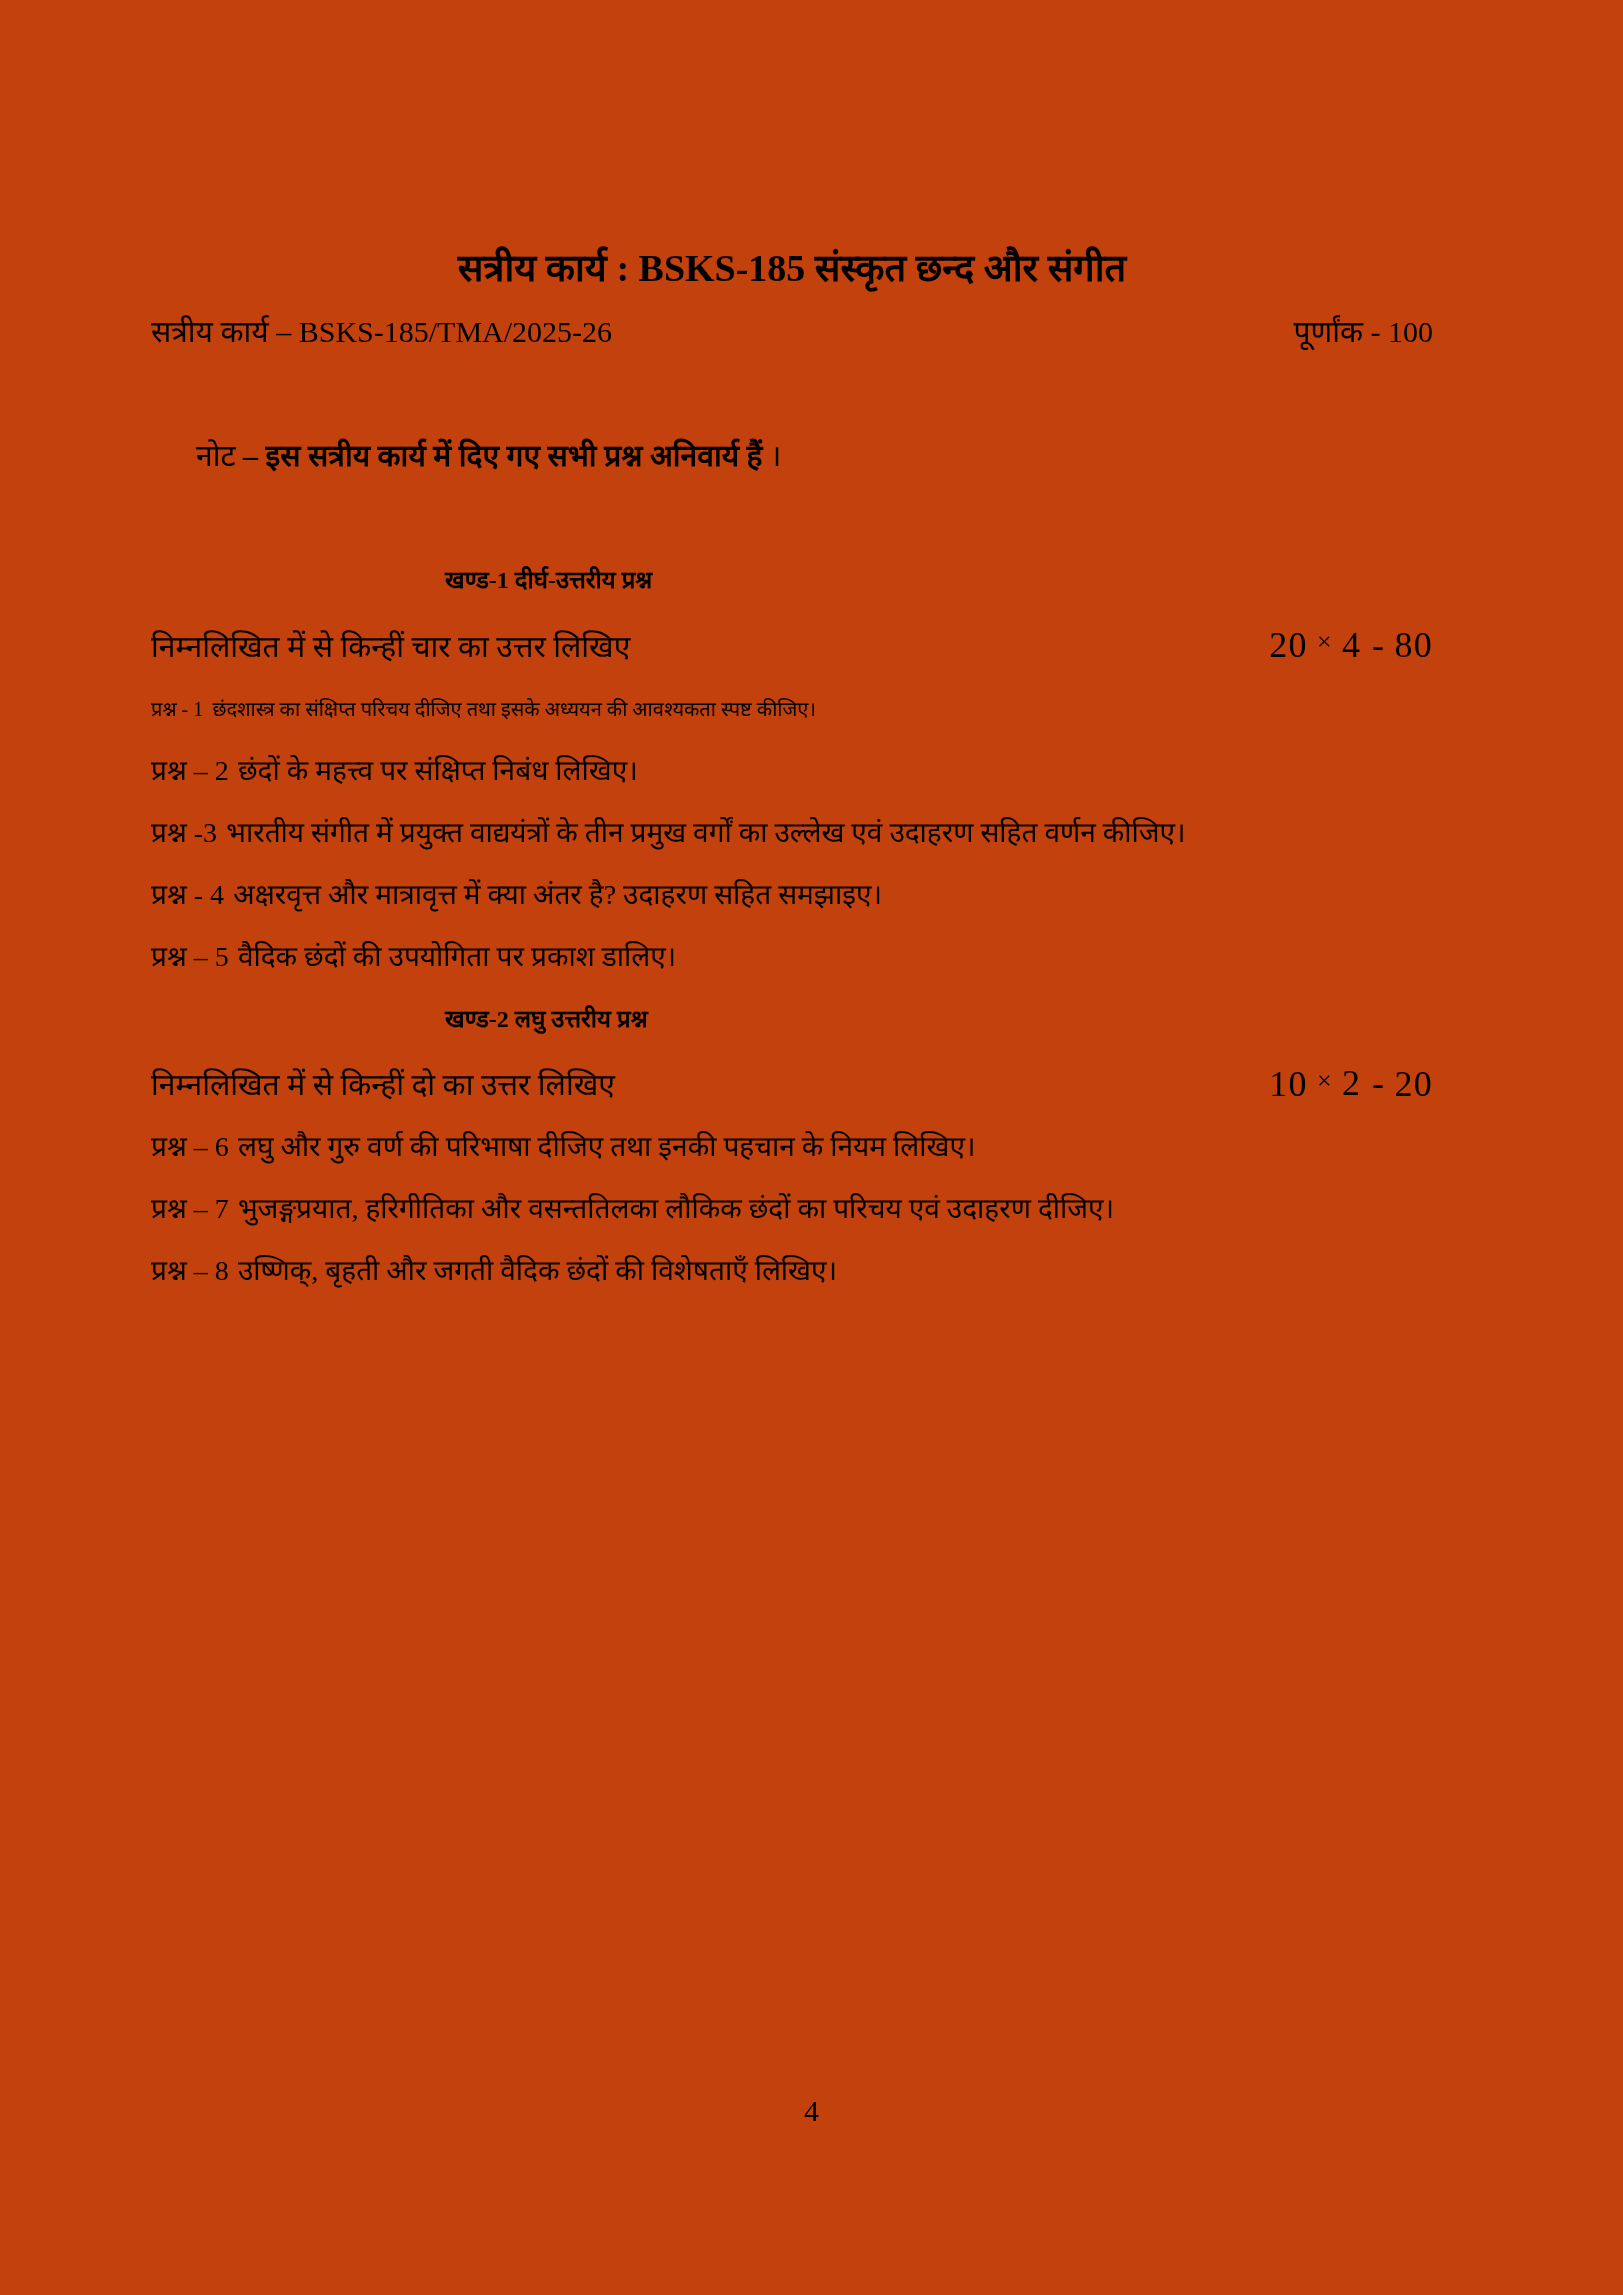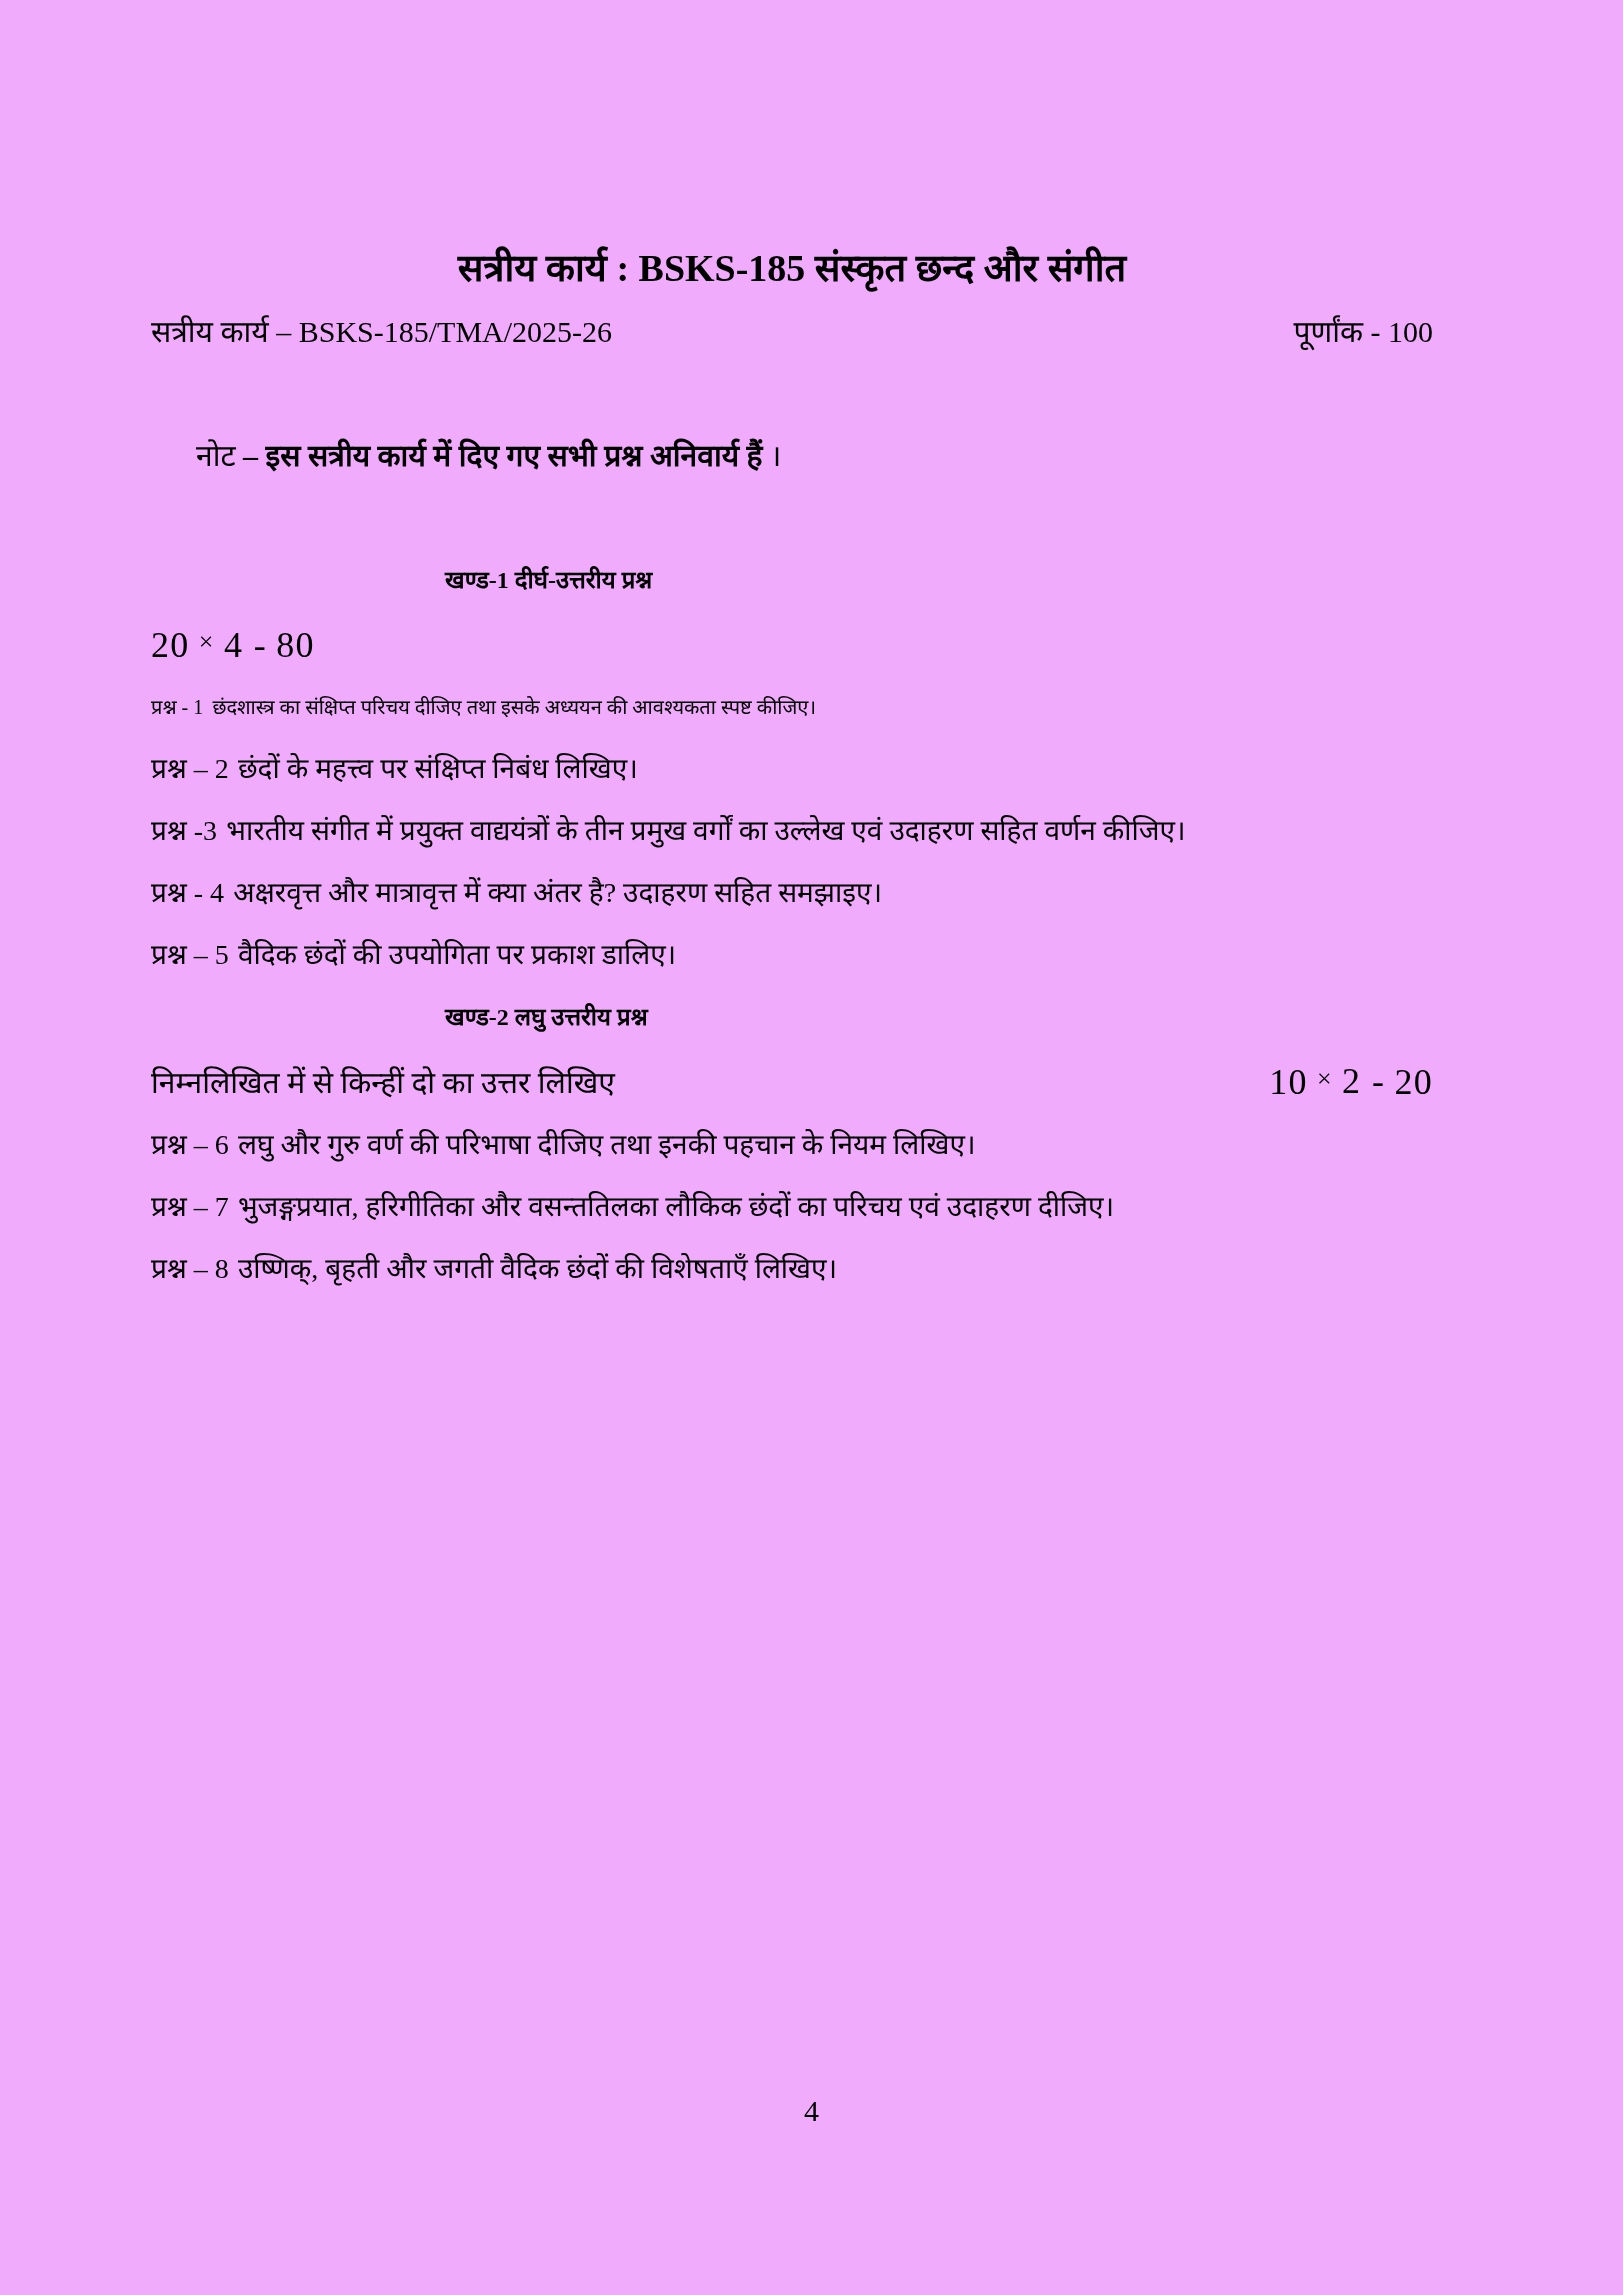--- a/index.html
+++ b/index.html
@@ -4,21 +4,21 @@
 <style>
   html, body {
     margin: 0;
     padding: 0;
     background: #ffffff;
   }
   .page {
     position: relative;
     width: 1623px;
     height: 2295px;
-    background: #f0abfc;
+    background: #c2410c;
     color: #000000;
     font-family: "Liberation Serif", "DejaVu Serif", serif;
     overflow: hidden;
   }
   .content {
     padding: 0 190px 0 151px; 
   }
   .doc-title {
     margin-top: 236px;
     font-size: 38px;
@@ -91,20 +91,21 @@
       <span>पूर्णांक - 100</span>
     </div>
 
     <div class="line">
       <span>नोट </span><span class="note-bold">– इस सत्रीय कार्य में दिए गए सभी प्रश्न अनिवार्य हैं </span><span>।</span>
     </div>
 
     <div class="section-heading">खण्ड-1 दीर्घ-उत्तरीय प्रश्न</div>
 
     <div class="line row">
+      <span>निम्नलिखित में से किन्हीं चार का उत्तर लिखिए</span>
       <span class="marks"><span>20</span><span class="sym-x">×</span><span class="num-per">4</span><span class="sym-dash">-</span><span>80</span></span>
     </div>
 
     <div class="q small">
       <span class="q-label">प्रश्न - 1</span><span class="q-text">छंदशास्त्र का संक्षिप्त परिचय दीजिए तथा इसके अध्ययन की आवश्यकता स्पष्ट कीजिए।</span>
     </div>
 
     <div class="q">
       <span class="q-label">प्रश्न – 2</span><span class="q-text">छंदों के महत्त्व पर संक्षिप्त निबंध लिखिए।</span>
     </div>

